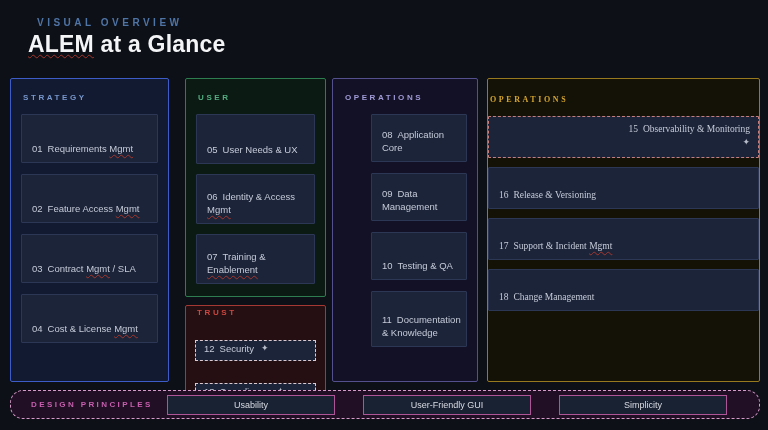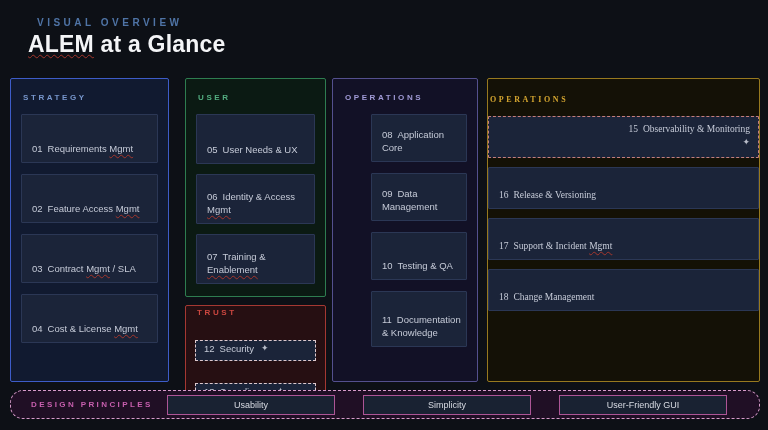--- a/index.html
+++ b/index.html
@@ -149,16 +149,16 @@
         <span class="card-text"><span class="num">18</span><span>Change Management</span></span>
       </div>
   </div>
 
 </div>
 
 <div class="principles-bar">
   <div class="principles-label">DESIGN PRINCIPLES</div>
   <div class="pill-group">
     <div class="pill">Usability</div>
+    <div class="pill">User-Friendly GUI</div>
     <div class="pill">Simplicity</div>
-    <div class="pill">User-Friendly GUI</div>
   </div>
 </div>
 
 </body></html>

